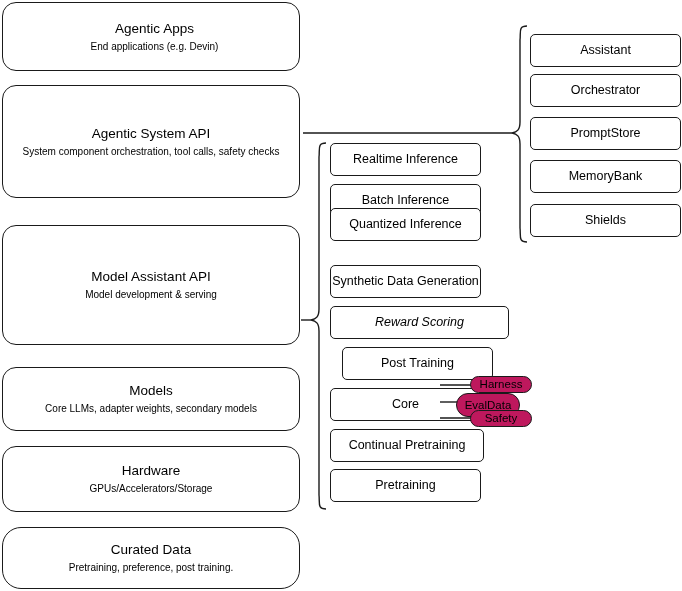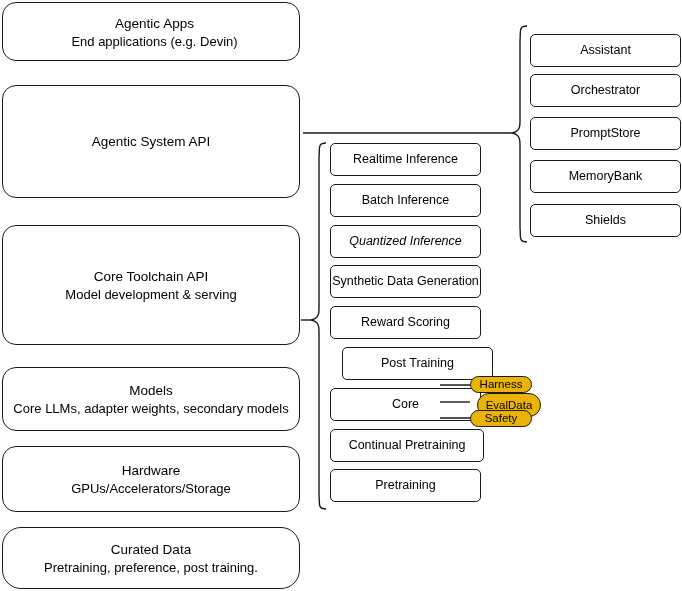--- a/index.html
+++ b/index.html
@@ -33,21 +33,21 @@
     text-align: center;
     padding: 4px 10px;
   }
   .layer-title {
     font-size: 13.5px;
     line-height: 17px;
     color: #000;
     white-space: nowrap;
   }
   .layer-sub {
-    font-size: 13px;
+    font-size: 10px;
     line-height: 14px;
     color: #000;
     margin-top: 3px;
     white-space: nowrap;
   }
 
   
   .pill {
     position: absolute;
     box-sizing: border-box;
@@ -63,21 +63,21 @@
     white-space: nowrap;
     text-align: right;
   }
 
   
   .mini-pill {
     position: absolute;
     box-sizing: border-box;
     border: 1.4px solid #1a1a1a;
     border-radius: 999px;
-    background: #eab308;
+    background: #be185d;
     display: flex;
     align-items: center;
     justify-content: center;
     font-size: 11.5px;
     line-height: 13px;
     color: #000;
     white-space: nowrap;
     z-index: 5;
   }
 
@@ -123,31 +123,32 @@
              L 319 495
              C 320 503, 317 509, 326 509"></path>
 
     <line x1="301" y1="320" x2="311" y2="320"></line>
 
     <line x1="440" y1="385" x2="478" y2="385"></line>
     <line x1="440" y1="402" x2="470" y2="402"></line>
     <line x1="440" y1="418" x2="478" y2="418"></line>
   </svg>
 
-  <div class="layer-box" style="left:2px; top:2px; width:298px; height:59px;padding-left:17px;">
+  <div class="layer-box" style="left:2px; top:2px; width:298px; height:69px;padding-left:17px;">
     <div class="layer-title">Agentic Apps</div>
     <div class="layer-sub">End applications (e.g. Devin)</div>
   </div>
 
   <div class="layer-box" style="left:2px; top:85px; width:298px; height:113px;">
     <div class="layer-title">Agentic System API</div>
+    <div class="layer-sub">System component orchestration, tool calls, safety checks</div>
   </div>
 
   <div class="layer-box" style="left:2px; top:225px; width:298px; height:120px;">
-    <div class="layer-title">Core Toolchain API</div>
+    <div class="layer-title">Model Assistant API</div>
     <div class="layer-sub">Model development &amp; serving</div>
   </div>
 
   <div class="layer-box" style="left:2px; top:367px; width:298px; height:64px;align-items:center;">
     <div class="layer-title">Models</div>
     <div class="layer-sub">Core LLMs, adapter weights, secondary models</div>
   </div>
 
   <div class="layer-box" style="left:2px; top:446px; width:298px; height:66px;">
     <div class="layer-title">Hardware</div>
@@ -156,37 +157,37 @@
 
   <div class="layer-box" style="left:2px; top:527px; width:298px; height:62px;border-radius:19px;">
     <div class="layer-title">Curated Data</div>
     <div class="layer-sub">Pretraining, preference, post training.</div>
   </div>
 
   <div class="pill" style="left:330px; top:143px; width:151px; height:33px;">Realtime Inference</div>
 
   <div class="pill" style="left:330px; top:184px; width:151px; height:33px;">Batch Inference</div>
 
-  <div class="pill" style="left:330px; top:225px; width:151px; height:33px;font-style:italic;">Quantized Inference</div>
+  <div class="pill" style="left:330px; top:208px; width:151px; height:33px;">Quantized Inference</div>
 
   <div class="pill" style="left:330px; top:265px; width:151px; height:33px;">Synthetic Data Generation</div>
 
-  <div class="pill" style="left:330px; top:306px; width:151px; height:33px;">Reward Scoring</div>
+  <div class="pill" style="left:330px; top:306px; width:179px; height:33px;font-style:italic;">Reward Scoring</div>
 
   <div class="pill" style="left:330px; top:347px; width:151px; height:33px;margin-left:12px;">Post Training</div>
 
   <div class="pill" style="left:330px; top:388px; width:151px; height:33px;">Core</div>
 
   <div class="pill" style="left:330px; top:429px; width:154px; height:33px;">Continual Pretraining</div>
 
   <div class="pill" style="left:330px; top:469px; width:151px; height:33px;">Pretraining</div>
 
   <div class="mini-pill" style="left:470px; top:376px; width:62px; height:17px;">Harness</div>
 
-  <div class="mini-pill" style="left:477px; top:393px; width:64px; height:24px;">EvalData</div>
+  <div class="mini-pill" style="left:456px; top:393px; width:64px; height:24px;">EvalData</div>
 
   <div class="mini-pill" style="left:470px; top:410px; width:62px; height:17px;">Safety</div>
 
   <div class="pill" style="left:530px; top:34px; width:151px; height:33px;">Assistant</div>
 
   <div class="pill" style="left:530px; top:74px; width:151px; height:33px;">Orchestrator</div>
 
   <div class="pill" style="left:530px; top:117px; width:151px; height:33px;">PromptStore</div>
 
   <div class="pill" style="left:530px; top:160px; width:151px; height:33px;">MemoryBank</div>

